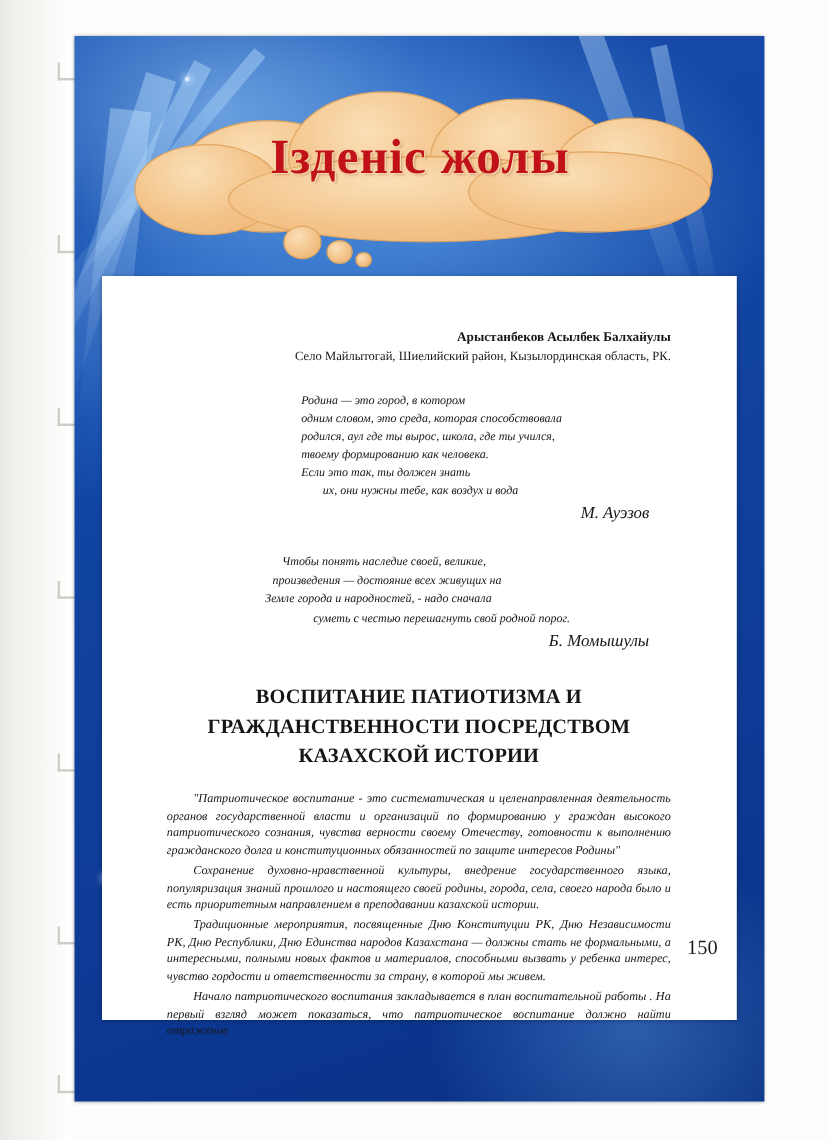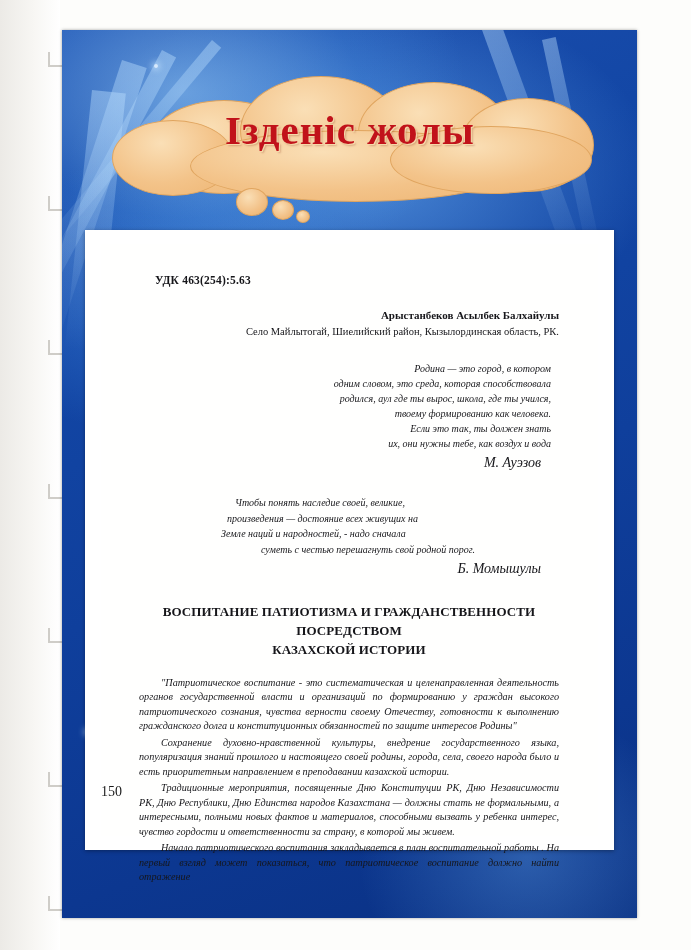--- a/index.html
+++ b/index.html
@@ -159,21 +159,20 @@
     font-weight: bold;
     font-size: 11px;
   }
 
   .epigraph {
     font-style: italic;
     font-size: 10px;
     line-height: 1.5;
     margin: 0 0 4px 112px;
     width: 300px;
-    text-align: right;
   }
   .epigraph-sign {
     font-style: italic;
     font-size: 14px;
     text-align: right;
     margin: 4px 18px 24px 0;
   }
   .epigraph2 {
     font-style: italic;
     font-size: 10px;
@@ -181,42 +180,42 @@
     margin: 0 0 2px 96px;
     width: 320px;
   }
   .epigraph2 .l2 { margin-left: -8px; }
   .epigraph2 .l3 { margin-left: -14px; }
   .epigraph2 .l4 { margin-left: 26px; }
 
   .article-title {
     text-align: center;
     font-weight: bold;
-    font-size: 13px;
+    font-size: 17px;
     line-height: 1.45;
     margin: 26px 0 16px 0;
     letter-spacing: 0.1px;
   }
 
   .para {
     font-size: 10.2px;
     line-height: 1.42;
     text-align: justify;
     text-indent: 22px;
     margin: 0 0 2px 0;
     font-style: italic;
   }
   .para.quote { font-style: italic; }
 
   .page-number {
     position: absolute;
     left: 0; right: 0;
     bottom: 36px;
-    text-align: left;
-    font-size: 14px;
+    text-align: right;
+    font-size: 17px;
     color: #1b1b1b;
   }
 </style>
 </head>
 <body>
 
 <div id="page">
 
   <div class="scan-margin"></div>
   <div class="punch" style="top:52px;"></div>
@@ -258,41 +257,40 @@
 
       <div class="bubble" style="left:146px; top:120px; width:30px; height:26px;"></div>
       <div class="bubble" style="left:182px; top:132px; width:20px; height:18px;"></div>
       <div class="bubble" style="left:206px; top:142px; width:12px; height:11px;"></div>
     </div>
 
     <div id="sheet">
       <div id="sheet-inner">
         <div class="content">
 
-          <div class="udc">УДК 463(254):5.63</div>
 
           <div class="author-block">
             <div class="author-name">Арыстанбеков Асылбек Балхайулы</div>
             <div>Село Майлытогай, Шиелийский район, Кызылординская область, РК.</div>
           </div>
 
           <div class="epigraph">
             <div>Родина — это город, в котором</div>
             <div>одним словом, это среда, которая способствовала</div>
             <div>родился, аул где ты вырос, школа, где ты учился,</div>
             <div>твоему формированию как человека.</div>
             <div>Если это так, ты должен знать</div>
             <div style="margin-left:18px;">их, они нужны тебе, как воздух и вода</div>
           </div>
           <div class="epigraph-sign">М. Ауэзов</div>
 
           <div class="epigraph2">
             <div class="l1">Чтобы понять наследие своей, великие,</div>
             <div class="l2">произведения — достояние всех живущих на</div>
-            <div class="l3">Земле наций и народностей, - надо сначала</div>
+            <div class="l3">Земле города и народностей, - надо сначала</div>
             <div class="l4">суметь с честью перешагнуть свой родной порог.</div>
           </div>
           <div class="epigraph-sign">Б. Момышулы</div>
 
           <div class="article-title">
             <div>ВОСПИТАНИЕ ПАТИОТИЗМА И ГРАЖДАНСТВЕННОСТИ ПОСРЕДСТВОМ</div>
             <div>КАЗАХСКОЙ ИСТОРИИ</div>
           </div>
 
           <p class="para quote">"Патриотическое воспитание - это систематическая и целенаправленная деятельность органов государственной власти и организаций по формированию у граждан высокого патриотического сознания, чувства верности своему Отечеству, готовности к выполнению гражданского долга и конституционных обязанностей по защите интересов Родины"</p>

